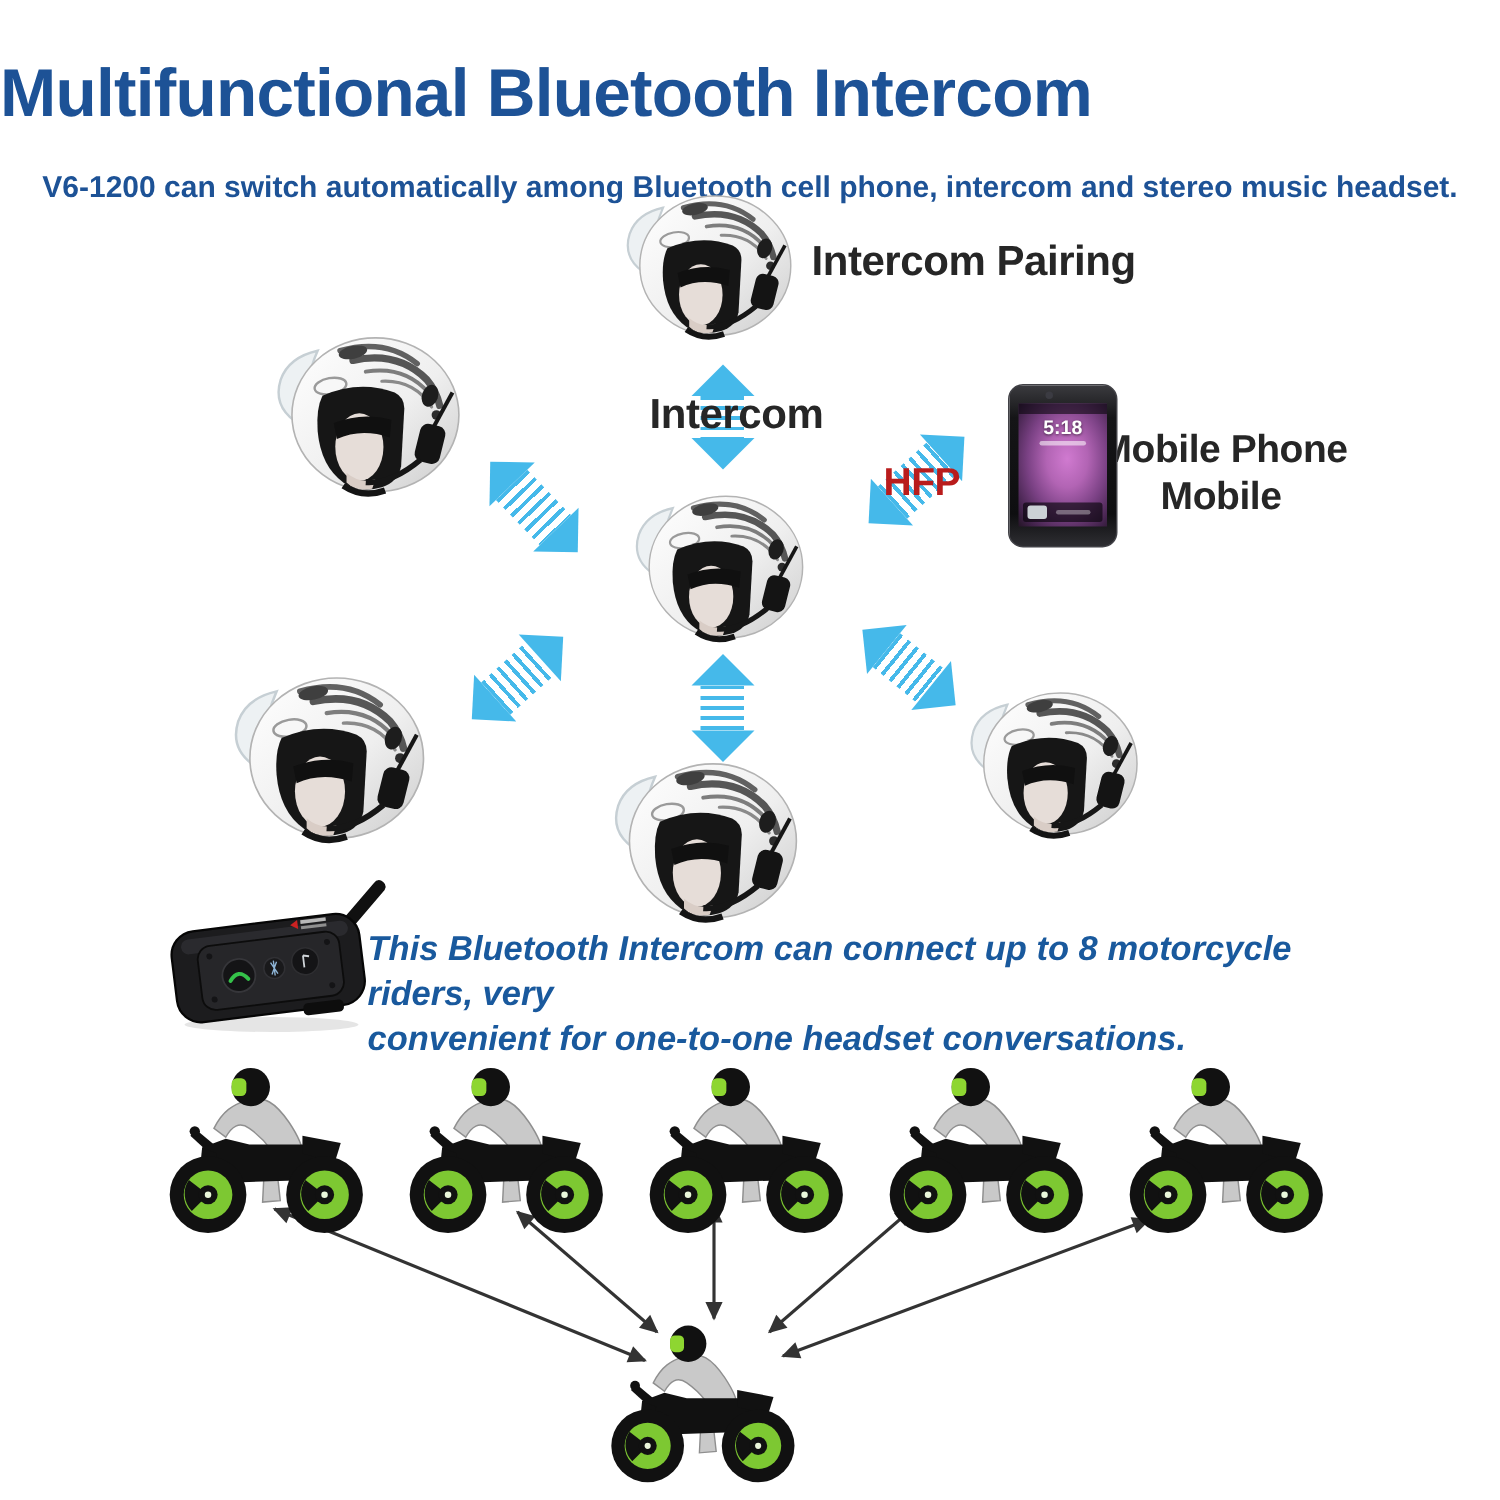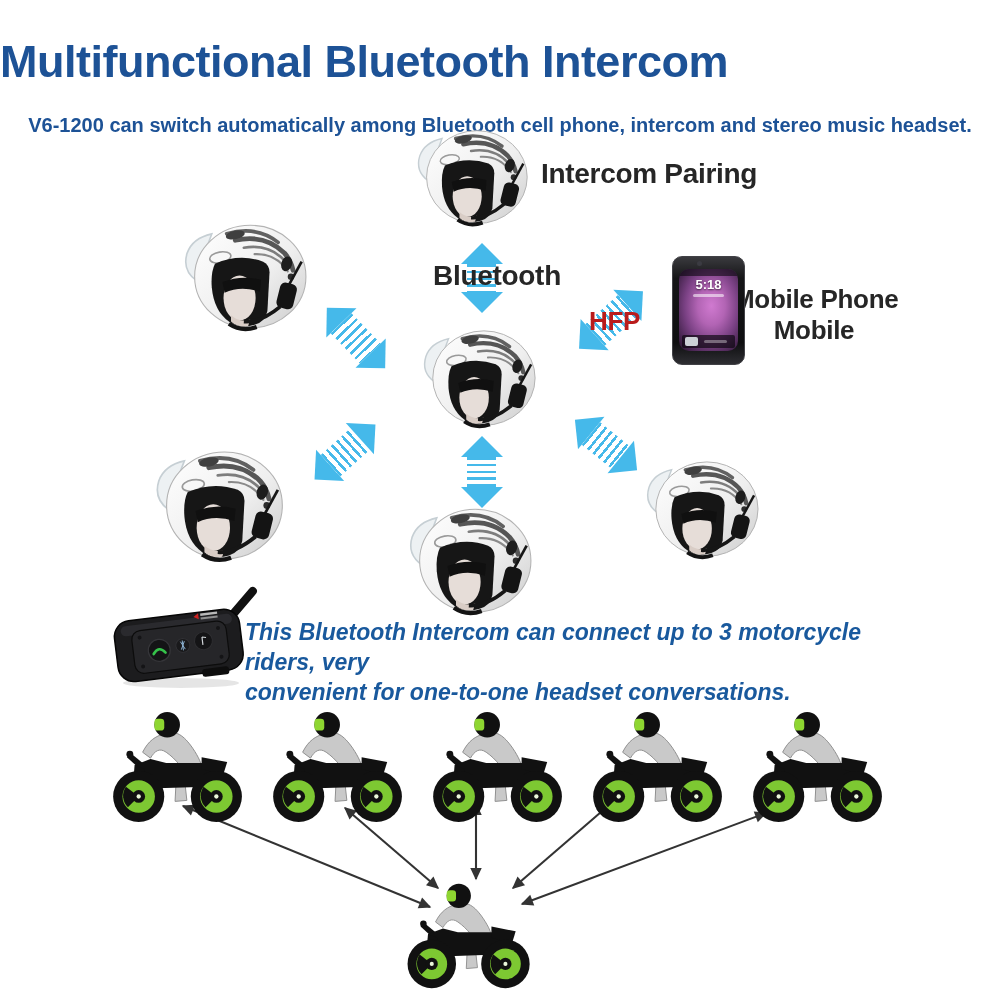--- a/index.html
+++ b/index.html
@@ -35,21 +35,21 @@
   .lbl-pairing{left:541px;top:158px;font-size:28px;}
   .lbl-intercom{left:433px;top:260px;font-size:28px;z-index:5;}
   .lbl-hfp{left:589px;top:306px;font-size:26px;color:#b91c1c;z-index:5;}
   .lbl-mpp{left:733px;top:284px;width:162px;text-align:center;font-size:26px;line-height:31px;}
 
   
   .phone{position:absolute;left:672px;top:256px;width:73px;height:109px;
     background:linear-gradient(180deg,#3a3a3e,#151517 20%,#0e0e10 80%,#2e2e32);
     border:1px solid #414146;border-radius:10px;z-index:4;}
   .phone .cam{position:absolute;left:50%;top:4px;width:5px;height:5px;margin-left:-12px;border-radius:50%;background:#3b3b42;}
-  .phone .screen{position:absolute;left:6px;right:6px;top:12px;bottom:13px;border-radius:10px;overflow:hidden;
+  .phone .screen{position:absolute;left:6px;right:6px;top:12px;bottom:13px;border-radius:0;overflow:hidden;
     background:radial-gradient(ellipse at 55% 45%, #d07ad0 0%, #b264b4 30%, #7a4184 58%, #41224a 85%, #241526 100%);}
   .phone .statusbar{position:absolute;left:0;right:0;top:0;height:7px;background:rgba(10,6,14,0.6);}
   .phone .time{position:absolute;left:0;right:0;top:8px;text-align:center;font-size:13px;font-weight:bold;color:#fff;
     text-shadow:0 1px 2px rgba(0,0,0,0.6);}
   .phone .dateline{position:absolute;left:14px;right:14px;top:25px;height:3px;background:rgba(255,255,255,0.55);border-radius:2px;}
   .phone .slider{position:absolute;left:3px;right:3px;bottom:3px;height:13px;border-radius:2px;background:rgba(8,4,10,0.65);}
   .phone .knob{position:absolute;left:3px;top:2px;width:13px;height:9px;border-radius:2px;background:#ccd1d6;}
   .phone .slidetxt{position:absolute;left:22px;right:8px;top:5px;height:3px;background:rgba(255,255,255,0.35);border-radius:2px;}
 
   
@@ -202,21 +202,21 @@
         <use href="#helmet"></use>
       </svg>
     <svg class="holder" style="left:401px;top:505px" width="140" height="122" viewBox="0 0 124 114">
         <use href="#helmet"></use>
       </svg>
     <svg class="holder" style="left:641px;top:458px" width="124" height="112" viewBox="0 0 124 114">
         <use href="#helmet"></use>
       </svg>
 
     <div class="dlabel lbl-pairing">Intercom Pairing</div>
-    <div class="dlabel lbl-intercom">Bluetooth</div>
+    <div class="dlabel lbl-intercom">Intercom</div>
     <div class="dlabel lbl-hfp">HFP</div>
     <div class="dlabel lbl-mpp">
       <span>Mobile Phone</span><br>
       <span>Mobile</span>
     </div>
 
     <div class="phone">
       <div class="cam"></div>
       <div class="screen">
         <div class="statusbar"></div>
@@ -227,21 +227,21 @@
           <div class="slidetxt"></div>
         </div>
       </div>
     </div>
   </div>
 
   <svg class="holder" style="left:103px;top:582px" width="160" height="108" viewBox="0 0 160 108">
       <use href="#device"></use>
     </svg>
   <div class="desc">
-    <span>This Bluetooth Intercom can connect up to 3 motorcycle riders, very</span><br>
+    <span>This Bluetooth Intercom can connect up to 8 motorcycle riders, very</span><br>
     <span>convenient for one-to-one headset conversations.</span>
   </div>
 
   <svg class="holder" style="left:0;top:700px" width="1000" height="300" viewBox="0 0 1000 300">
 
     <g stroke="#333" stroke-width="2.1">
       <line x1="183" y1="106" x2="430" y2="207" marker-start="url(#mAr)" marker-end="url(#mAr)"></line>
       <line x1="345" y1="108" x2="438" y2="188" marker-start="url(#mAr)" marker-end="url(#mAr)"></line>
       <line x1="476" y1="104" x2="476" y2="179" marker-start="url(#mAr)" marker-end="url(#mAr)"></line>
       <line x1="608" y1="106" x2="513" y2="188" marker-start="url(#mAr)" marker-end="url(#mAr)"></line>

